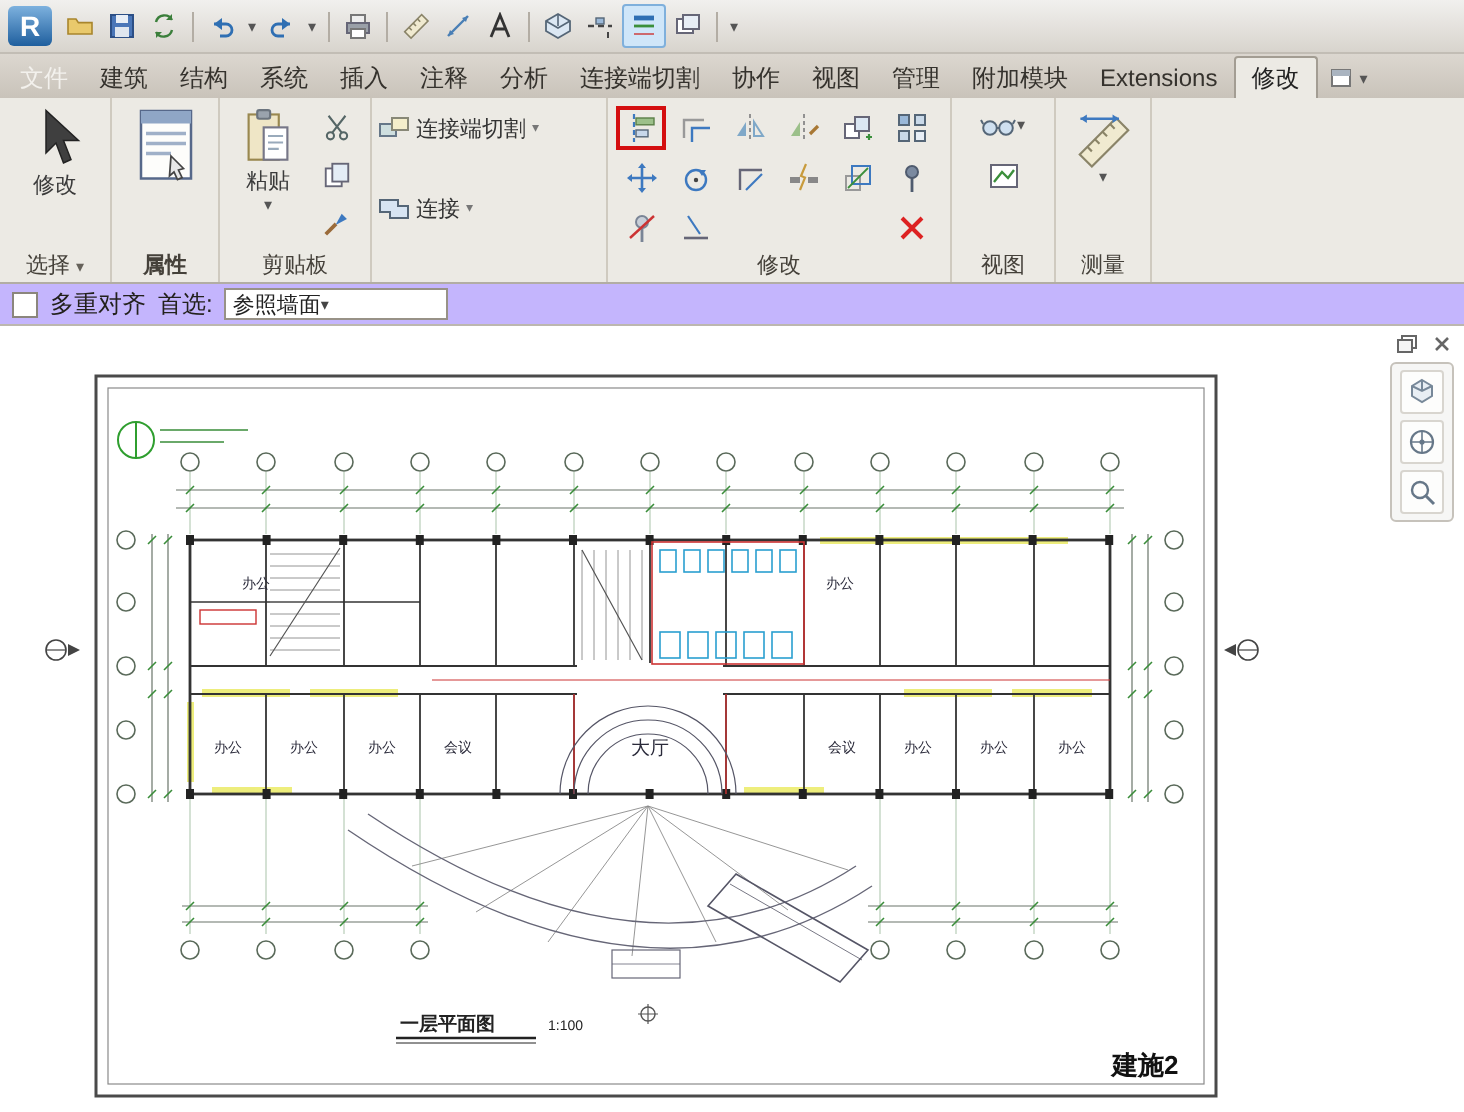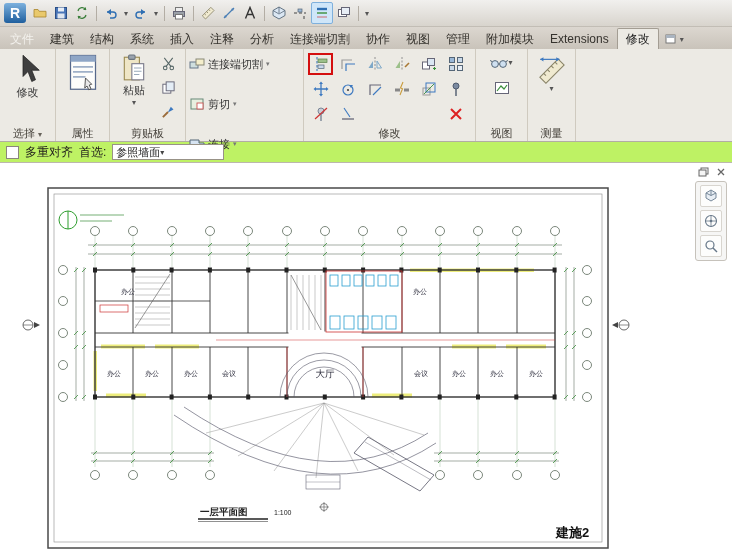--- a/index.html
+++ b/index.html
@@ -36,21 +36,21 @@
         font-size:11px;color:#3b3b3b;border:1px solid transparent;border-radius:2px;padding:1px 2px;}
   .sbtn{width:20px;height:20px;display:flex;align-items:center;justify-content:center;border:1px solid transparent;border-radius:2px;}
   .scol{display:flex;flex-direction:column;gap:2px;}
   .georow{display:flex;align-items:center;gap:3px;height:24px;font-size:11px;color:#333;white-space:nowrap;}
   .georow .caret{font-size:7px;color:#777;}
   .mgrid{display:grid;grid-template-columns:repeat(6,27px);grid-auto-rows:25px;align-items:center;justify-items:center;}
   .hl-red{border:2px solid #d40f0f;display:flex;align-items:center;justify-content:center;width:25px;height:22px;box-sizing:border-box;}
   .btncaret{font-size:8px;color:#555;line-height:8px;}
 
   
-  .opts{height:20px;background:#bef264;border-bottom:1px solid #bcb7ae;display:flex;align-items:center;
+  .opts{height:20px;background:#c4b5fd;border-bottom:1px solid #bcb7ae;display:flex;align-items:center;
         gap:6px;padding:0 6px;font-size:12px;color:#23211d;}
   .checkbox{width:11px;height:11px;background:#fff;border:1px solid #8b867d;}
   .select{width:112px;height:16px;background:#fff;border:1px solid #989287;font-size:11px;color:#222;
           display:flex;align-items:center;padding:0 3px;box-sizing:border-box;}
   .select .caret{font-size:8px;color:#444;}
 
   
   .canvas{position:relative;height:395px;background:#ffffff;}
   .planwrap{position:absolute;left:16px;top:12px;}
   .viewctl{position:absolute;top:3px;right:5px;display:flex;gap:4px;}
@@ -199,21 +199,21 @@
             <path d="M6 1v17l4-4 3 8 3-1.4L13 13h6z" fill="#3f3f3f" stroke="#222" stroke-width="0.6"></path>
           </svg>
           <span>修改</span>
         </div>
       </div>
       <div class="pfoot">
         <span>选择</span> <span class="caret">▾</span>
       </div>
     </div>
 
-    <div class="panel" style="width:54px;">
+    <div class="panel" style="width:54px;font-weight:bold;">
       <div class="pbody" style="justify-content:center;">
         <div class="bbtn">
           <svg width="30" height="38" viewBox="0 0 24 30">
             <rect x="2" y="1" width="20" height="27" fill="#fdfdfb" stroke="#56688a"></rect>
             <rect x="2" y="1" width="20" height="5" fill="#8fa6c6"></rect>
             <path d="M4 10h16M4 14h16M4 18h10" stroke="#9fb0c8" stroke-width="1.4"></path>
             <path d="M14 19l5 5-2 .6 1.4 3-1.8.8-1.4-3-1.8 1.6z" fill="#e8e8e8" stroke="#444" stroke-width="0.7"></path>
           </svg>
         </div>
       </div>
@@ -258,28 +258,20 @@
     </div>
 
     <div class="panel" style="width:118px;">
       <div class="pbody" style="flex-direction:column;gap:16px;">
         <div class="georow">
           <svg width="16" height="16" viewBox="0 0 16 16">
             <rect x="1" y="6" width="8" height="6" fill="#cfdfdf" stroke="#678"></rect>
             <rect x="7" y="3" width="8" height="6" fill="#f4eecb" stroke="#887"></rect>
           </svg>
           <span>连接端切割</span>
-          <span class="caret">▾</span>
-        </div>
-        <div class="georow">
-          <svg width="16" height="16" viewBox="0 0 16 16">
-            <rect x="2" y="3" width="12" height="10" fill="#e8f0e0" stroke="#687"></rect>
-            <rect x="8" y="7" width="6" height="6" fill="#fff" stroke="#c55" stroke-width="0.9"></rect>
-          </svg>
-          <span>剪切</span>
           <span class="caret">▾</span>
         </div>
         <div class="georow">
           <svg width="16" height="16" viewBox="0 0 16 16">
             <path d="M1 10V4h9v3h5v6H6v-3z" fill="#d7e4f2" stroke="#567"></path>
           </svg>
           <span>连接</span>
           <span class="caret">▾</span>
         </div>
       </div>

